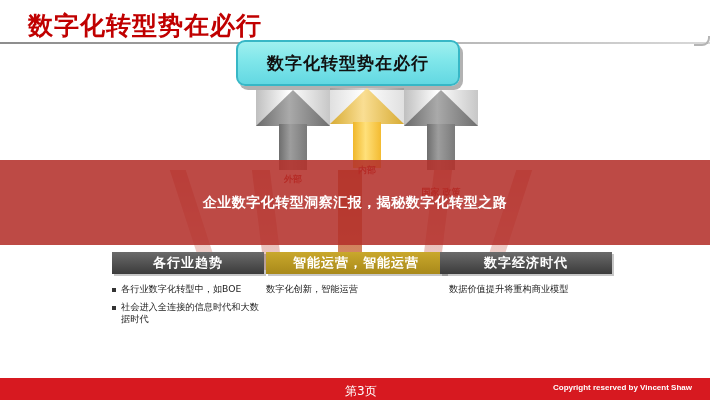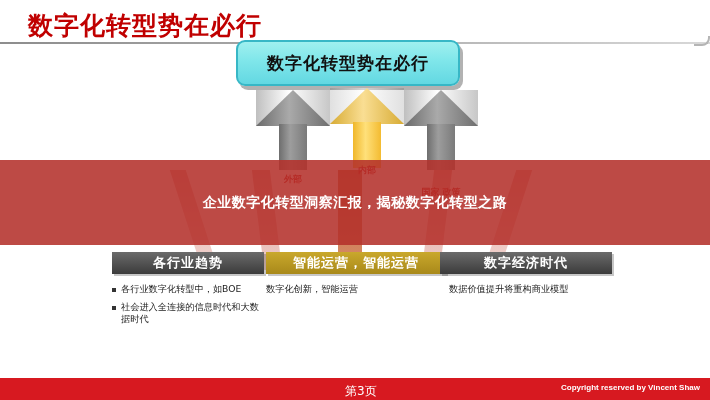--- a/index.html
+++ b/index.html
@@ -100,21 +100,21 @@
   .bl .bullet{flex:0 0 auto;width:4px;height:4px;background:#333;margin-top:5px;}
   .bl .txt{font-size:9.2px;line-height:12.5px;color:#1d1d1d;
            font-family:"DejaVu Sans","Liberation Sans",sans-serif;}
   .c2 .bl{margin-bottom:6px;}
   .nobullet .bullet{visibility:hidden;}
 
   
   .footer{position:absolute;bottom:0;left:0;width:710px;height:22px;background:#d71920;}
   .footer-page{position:absolute;left:345px;top:5px;font-size:12px;color:#fff;
                font-family:"DejaVu Sans","Liberation Sans",sans-serif;}
-  .footer-copy{position:absolute;right:10px;top:5px;font-size:8px;color:#fff;font-weight:bold;}
+  .footer-copy{position:absolute;right:18px;top:5px;font-size:8px;color:#fff;font-weight:bold;}
 </style>
 </head>
 <body>
 
 <div id="slide">
 
   <div class="navbar">
     <div class="navtab active">为何数字化</div>
     <div class="navtab">何为数字化</div>
     <div class="navtab">如何数字化</div>

